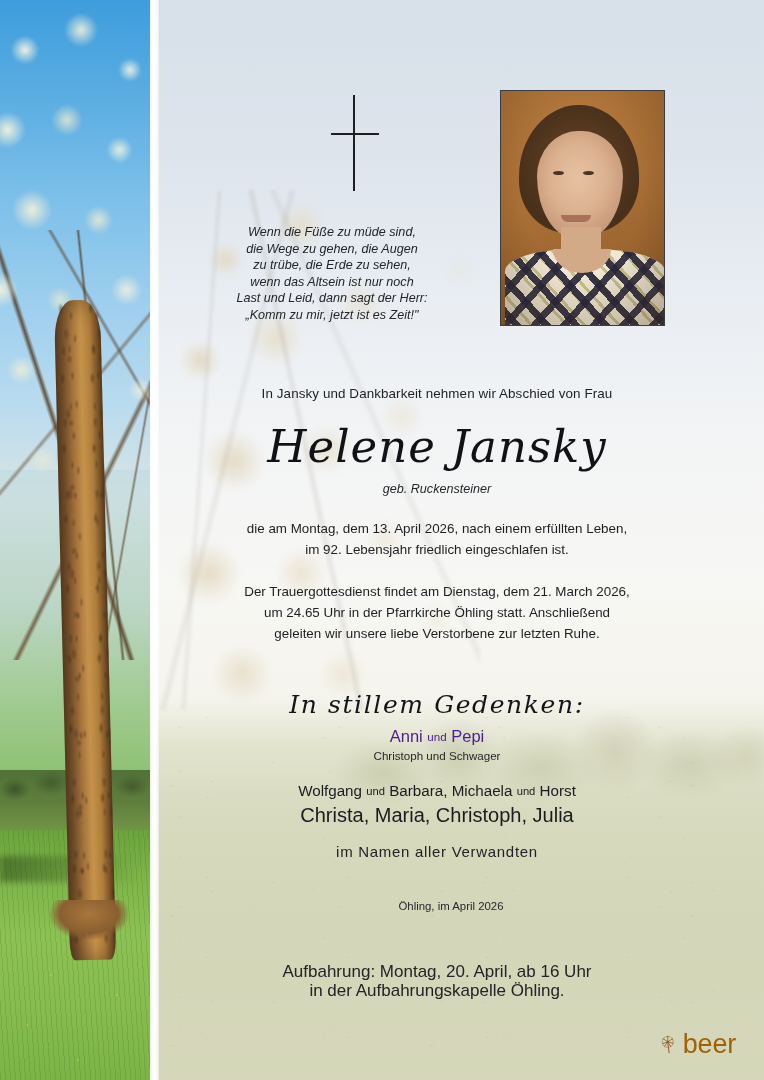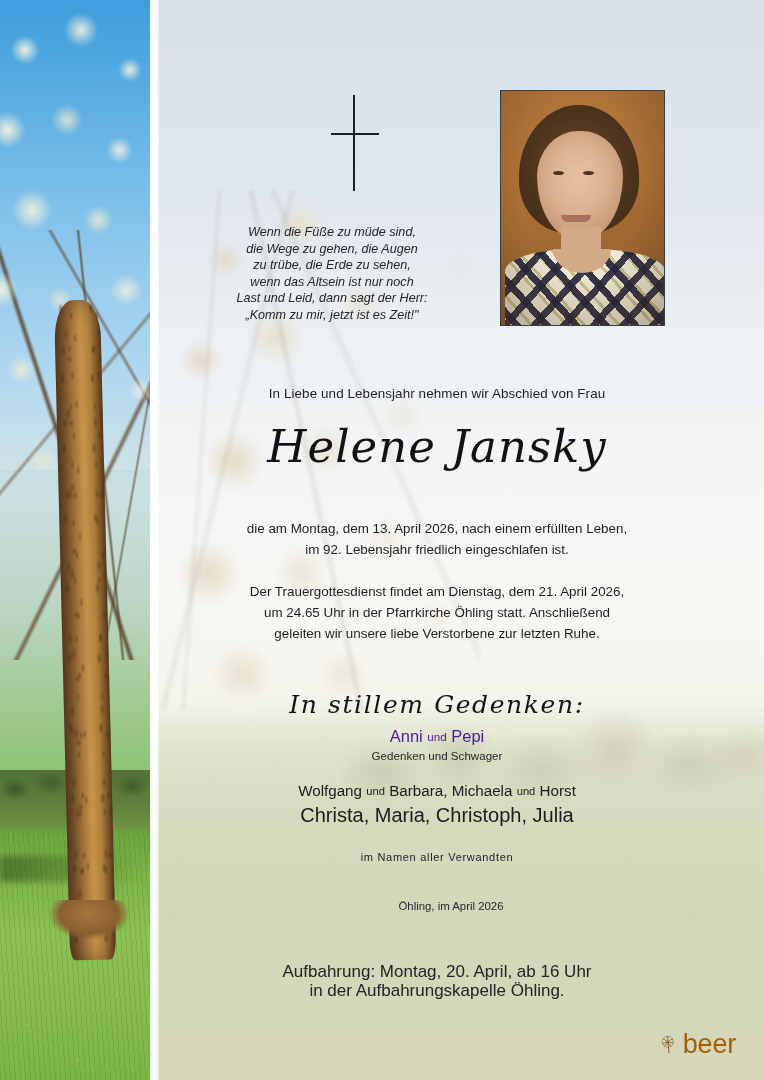--- a/index.html
+++ b/index.html
@@ -423,22 +423,22 @@
     line-height: 24px;
     color: #1b1c20;
   }
   .fam-line-2 .small { font-size: 11.2px; vertical-align: 1px; }
   .fam-line-3 {
     font-size: 20px;
     line-height: 24px;
     color: #1b1c20;
   }
   .fam-closing {
-    margin-top: 24px;
-    font-size: 11px;
+    margin-top: 16px;
+    font-size: 15px;
     letter-spacing: .7px;
     color: #1e2024;
     text-align: center;
   }
 
   .place-date {
     left: 196px; top: 900px; width: 510px;
     font-size: 11.4px;
     color: #26282c;
   }
@@ -514,43 +514,44 @@
 
     <div class="txt verse">
       <div>Wenn die Füße zu müde sind,</div>
       <div>die Wege zu gehen, die Augen</div>
       <div>zu trübe, die Erde zu sehen,</div>
       <div>wenn das Altsein ist nur noch</div>
       <div>Last und Leid, dann sagt der Herr:</div>
       <div>„Komm zu mir, jetzt ist es Zeit!"</div>
     </div>
 
-    <div class="txt intro">In Liebe und Lebensjahr nehmen wir Abschied von Frau</div>
+    <div class="txt intro">In Jansky und Dankbarkeit nehmen wir Abschied von Frau</div>
     <div class="txt name">Helene Jansky</div>
+    <div class="txt maiden">geb. Ruckensteiner</div>
 
     <div class="txt para-death">
       <div>die am Montag, dem 13. April 2026, nach einem erfüllten Leben,</div>
       <div>im 92. Lebensjahr friedlich eingeschlafen ist.</div>
     </div>
 
     <div class="txt para-service">
-      <div>Der Trauergottesdienst findet am Dienstag, dem 21. April 2026,</div>
+      <div>Der Trauergottesdienst findet am Dienstag, dem 21. March 2026,</div>
       <div>um 24.65 Uhr in der Pfarrkirche Öhling statt. Anschließend</div>
       <div>geleiten wir unsere liebe Verstorbene zur letzten Ruhe.</div>
     </div>
 
     <div class="txt gedenken">In stillem Gedenken:</div>
 
     <div class="txt family">
       <div class="fam-line-1">
         <span>Anni</span>
         <span class="small">und</span>
         <span>Pepi</span>
       </div>
-      <div class="fam-rel">Gedenken und Schwager</div>
+      <div class="fam-rel">Christoph und Schwager</div>
 
       <div class="fam-line-2">
         <span>Wolfgang</span>
         <span class="small">und</span>
         <span>Barbara,</span>
         <span>Michaela</span>
         <span class="small">und</span>
         <span>Horst</span>
       </div>
 

